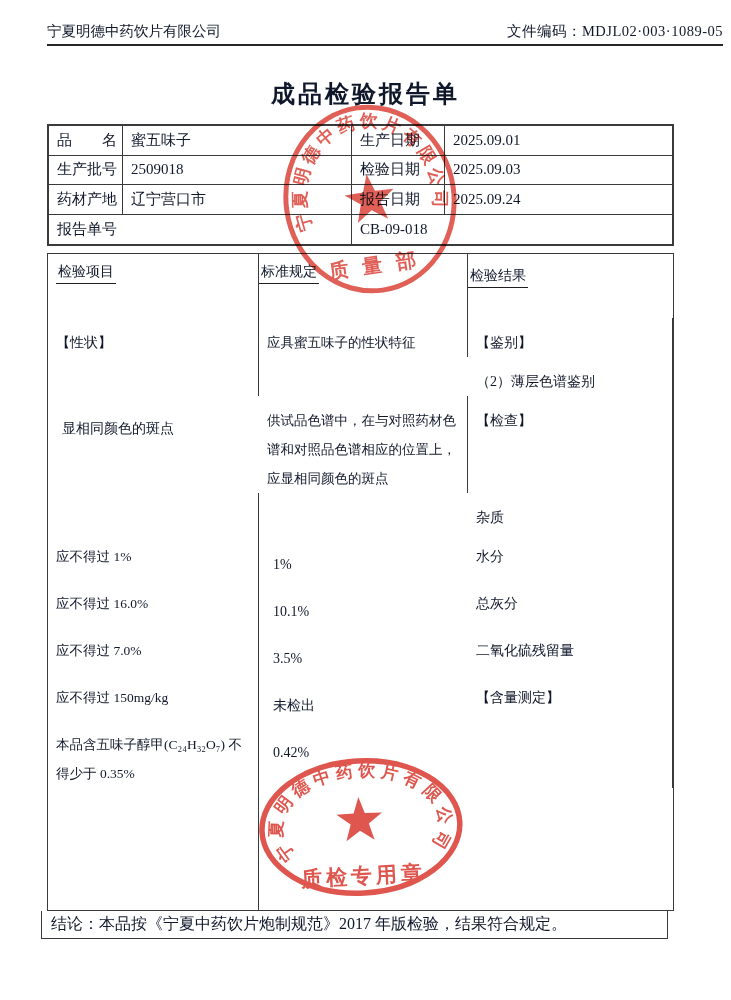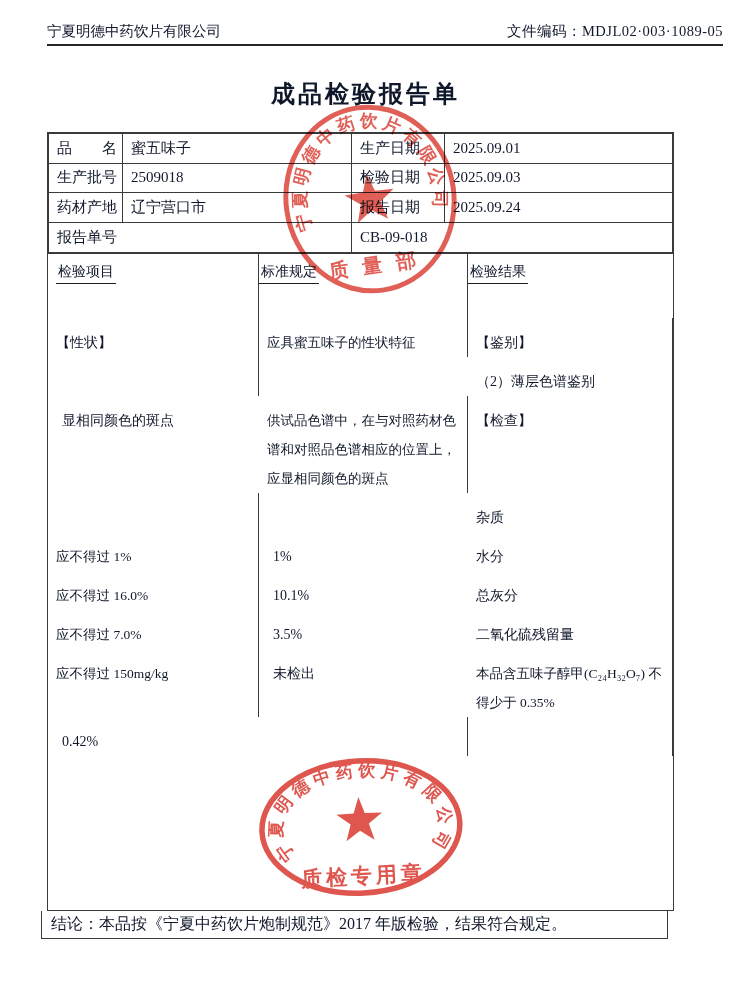--- a/index.html
+++ b/index.html
@@ -7,38 +7,38 @@
         font-family:"Liberation Serif","DejaVu Serif",serif;color:#0f172a;overflow:hidden;}
   
   .hdr{position:absolute;left:47px;top:22px;width:676px;height:24px;
        border-bottom:2.5px solid #262626;display:flex;justify-content:space-between;
        align-items:flex-end;padding-bottom:3px;box-sizing:border-box;font-size:14.5px;}
   .hdr .code{letter-spacing:.5px;}
   
   .title{position:absolute;left:0;top:78px;width:731px;text-align:center;
          font-size:24px;font-weight:bold;letter-spacing:3px;}
   
-  .info{position:absolute;left:47px;top:132px;width:627px;height:122px;
+  .info{position:absolute;left:47px;top:124px;width:627px;height:122px;
         border:2px solid #3a3a3a;box-sizing:border-box;display:grid;
         grid-template-columns:74px 229px 93px 1fr;grid-auto-rows:29.5px;font-size:15px;}
   .info>div{border-right:1px solid #3a3a3a;border-bottom:1px solid #3a3a3a;
         display:flex;align-items:center;padding:0 0 0 8px;box-sizing:border-box;white-space:nowrap;}
   .info>div.lastcol{border-right:none;}
   .info>div.lastrow{border-bottom:none;}
   .span2a{grid-column:1/3;}
   .span2b{grid-column:3/5;}
   
   .main{position:absolute;left:47px;top:252.5px;width:627px;height:658px;
         border:1.5px solid #3a3a3a;box-sizing:border-box;display:grid;
         grid-template-columns:211px 209px 1fr;
         grid-template-rows:30px 34px auto auto auto auto auto auto auto auto auto 1fr;
         font-size:14px;}
   .main .c{border-right:1px solid #3a3a3a;box-sizing:border-box;line-height:29px;
         padding:10px 2px 0 8px;}
-  .main .c.e{border-right:none;padding-left:14px;}
+  .main .c.e{border-right:none;padding-left:14px;margin-top:8px;}
   .main .hc{display:flex;align-items:center;line-height:normal;}
   .main .hc.mid{justify-content:flex-start;padding-left:0;}
   .main .hc span{border-bottom:1px solid #1e1e1e;padding:0 2px 2px 2px;}
   .std{padding-right:4px !important;font-size:13.5px;}
   
   .concl{position:absolute;left:41px;top:910.5px;width:627px;height:28px;
          border:1.5px solid #3a3a3a;border-top:none;box-sizing:border-box;
          display:flex;align-items:center;padding-left:9px;font-size:16px;}
   
   .sigrow{position:absolute;left:47px;top:942px;width:660px;height:55px;font-size:15.5px;}
@@ -121,20 +121,21 @@
     <div class="c e">10.1%</div>
 
     <div class="c">总灰分</div>
     <div class="c std">应不得过 7.0%</div>
     <div class="c e">3.5%</div>
 
     <div class="c">二氧化硫残留量</div>
     <div class="c std">应不得过 150mg/kg</div>
     <div class="c e">未检出</div>
 
+    <div class="c">【含量测定】</div>
     <div class="c std">本品含五味子醇甲(C₂₄H₃₂O₇) 不得少于 0.35%</div>
     <div class="c e">0.42%</div>
 
     <div class="c"></div>
     <div class="c"></div>
     <div class="c e"></div>
   </div>
 
   <div class="concl">
     <span>结论：本品按《宁夏中药饮片炮制规范》2017 年版检验，结果符合规定。</span>

